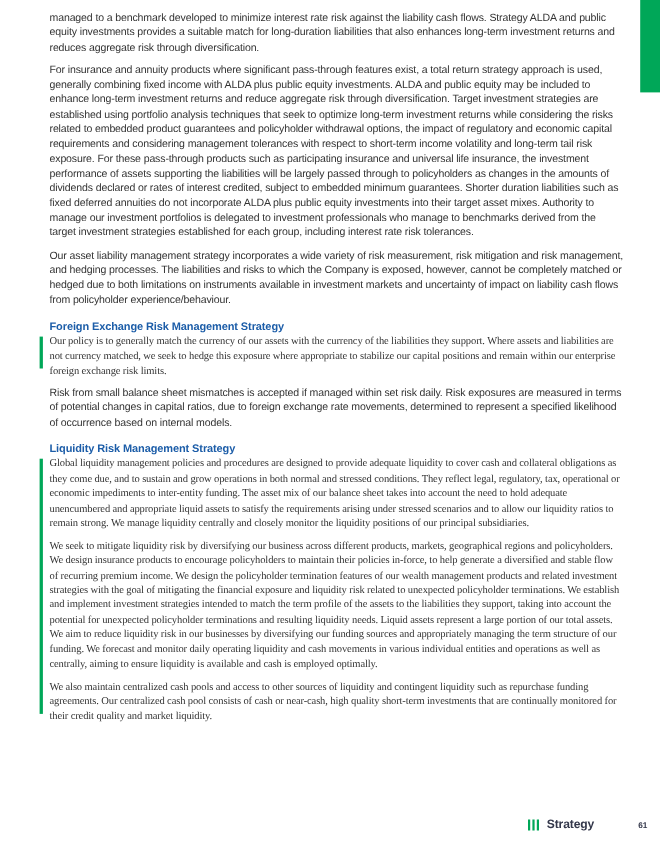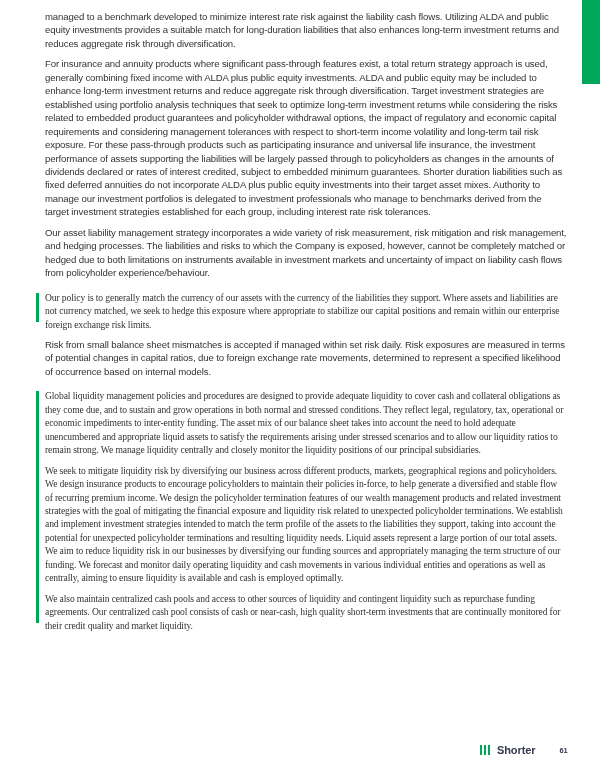--- a/index.html
+++ b/index.html
@@ -84,56 +84,58 @@
     .logo-word {
       font-size: 11px;
       font-weight: bold;
       color: #34384b;
       letter-spacing: -0.1px;
     }
     .page-number {
       font-size: 7.5px;
       font-weight: bold;
       color: #34384b;
-      margin-left: 24px;
+      margin-left: 40px;
     }
   </style>
 </head>
 <body>
 
 <div class="side-tab"></div>
 
 <main class="content">
 
   <div>
-    <p>managed to a benchmark developed to minimize interest rate risk against the liability cash flows. Utilizing ALDA and public equity investments provides a suitable match for long-duration liabilities that also enhances long-term investment returns and reduces aggregate risk through diversification.</p>
+    <p>managed to a benchmark developed to minimize interest rate risk against the liability cash flows. Strategy ALDA and public equity investments provides a suitable match for long-duration liabilities that also enhances long-term investment returns and reduces aggregate risk through diversification.</p>
     <p>For insurance and annuity products where significant pass-through features exist, a total return strategy approach is used, generally combining fixed income with ALDA plus public equity investments. ALDA and public equity may be included to enhance long-term investment returns and reduce aggregate risk through diversification. Target investment strategies are established using portfolio analysis techniques that seek to optimize long-term investment returns while considering the risks related to embedded product guarantees and policyholder withdrawal options, the impact of regulatory and economic capital requirements and considering management tolerances with respect to short-term income volatility and long-term tail risk exposure. For these pass-through products such as participating insurance and universal life insurance, the investment performance of assets supporting the liabilities will be largely passed through to policyholders as changes in the amounts of dividends declared or rates of interest credited, subject to embedded minimum guarantees. Shorter duration liabilities such as fixed deferred annuities do not incorporate ALDA plus public equity investments into their target asset mixes. Authority to manage our investment portfolios is delegated to investment professionals who manage to benchmarks derived from the target investment strategies established for each group, including interest rate risk tolerances.</p>
     <p>Our asset liability management strategy incorporates a wide variety of risk measurement, risk mitigation and risk management, and hedging processes. The liabilities and risks to which the Company is exposed, however, cannot be completely matched or hedged due to both limitations on instruments available in investment markets and uncertainty of impact on liability cash flows from policyholder experience/behaviour.</p>
   </div>
 
   <section class="section">
+    <h2 class="section-heading">Foreign Exchange Risk Management Strategy</h2>
     <div class="accent-block">
       <div class="accent-bar"></div>
       <p>Our policy is to generally match the currency of our assets with the currency of the liabilities they support. Where assets and liabilities are not currency matched, we seek to hedge this exposure where appropriate to stabilize our capital positions and remain within our enterprise foreign exchange risk limits.</p>
     </div>
     <p>Risk from small balance sheet mismatches is accepted if managed within set risk daily. Risk exposures are measured in terms of potential changes in capital ratios, due to foreign exchange rate movements, determined to represent a specified likelihood of occurrence based on internal models.</p>
   </section>
 
   <section class="section">
+    <h2 class="section-heading">Liquidity Risk Management Strategy</h2>
     <div class="accent-block">
       <div class="accent-bar"></div>
       <p>Global liquidity management policies and procedures are designed to provide adequate liquidity to cover cash and collateral obligations as they come due, and to sustain and grow operations in both normal and stressed conditions. They reflect legal, regulatory, tax, operational or economic impediments to inter-entity funding. The asset mix of our balance sheet takes into account the need to hold adequate unencumbered and appropriate liquid assets to satisfy the requirements arising under stressed scenarios and to allow our liquidity ratios to remain strong. We manage liquidity centrally and closely monitor the liquidity positions of our principal subsidiaries.</p>
       <p>We seek to mitigate liquidity risk by diversifying our business across different products, markets, geographical regions and policyholders. We design insurance products to encourage policyholders to maintain their policies in-force, to help generate a diversified and stable flow of recurring premium income. We design the policyholder termination features of our wealth management products and related investment strategies with the goal of mitigating the financial exposure and liquidity risk related to unexpected policyholder terminations. We establish and implement investment strategies intended to match the term profile of the assets to the liabilities they support, taking into account the potential for unexpected policyholder terminations and resulting liquidity needs. Liquid assets represent a large portion of our total assets. We aim to reduce liquidity risk in our businesses by diversifying our funding sources and appropriately managing the term structure of our funding. We forecast and monitor daily operating liquidity and cash movements in various individual entities and operations as well as centrally, aiming to ensure liquidity is available and cash is employed optimally.</p>
       <p>We also maintain centralized cash pools and access to other sources of liquidity and contingent liquidity such as repurchase funding agreements. Our centralized cash pool consists of cash or near-cash, high quality short-term investments that are continually monitored for their credit quality and market liquidity.</p>
     </div>
   </section>
 
 </main>
 
 <footer class="footer">
   <div class="logo-icon">
     <span></span>
       <span></span>
       <span></span>
   </div>
-  <span class="logo-word">Shorter</span>
+  <span class="logo-word">Strategy</span>
   <span class="page-number">61</span>
 </footer>
 
 </body></html>

